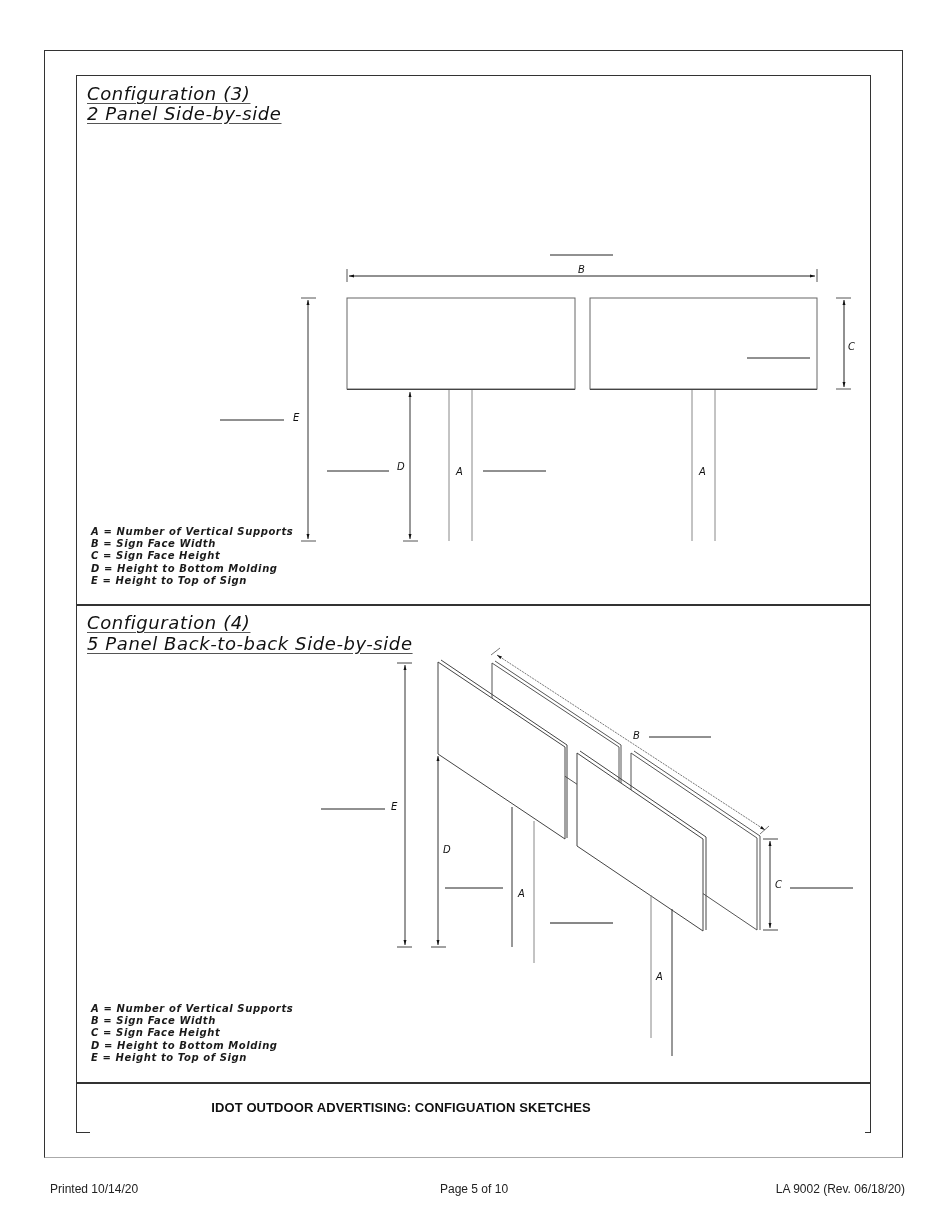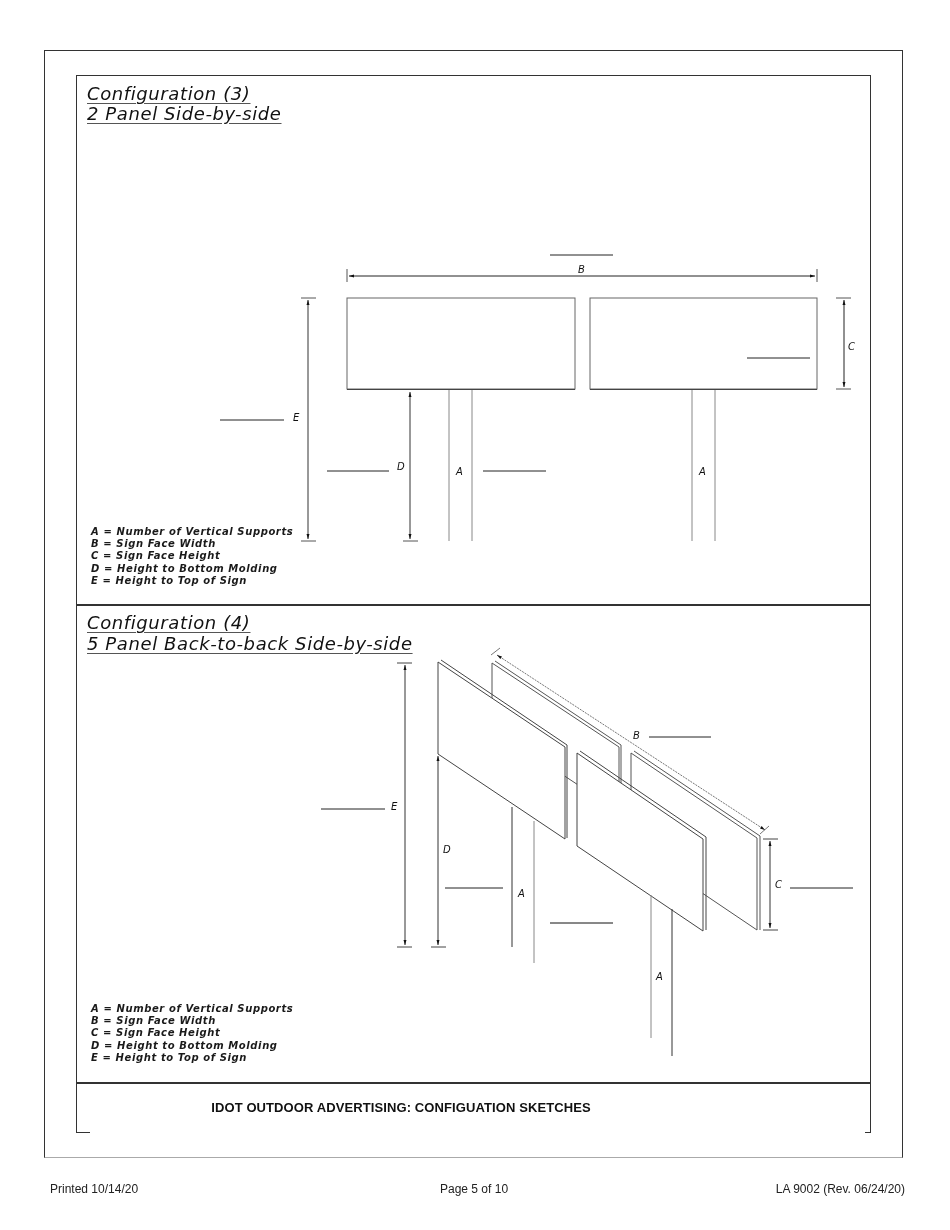--- a/index.html
+++ b/index.html
@@ -149,13 +149,13 @@
   <text class="dim-label" x="391" y="810">E</text>
   <text class="dim-label" x="443" y="853">D</text>
   <text class="dim-label" x="518" y="897">A</text>
   <text class="dim-label" x="656" y="980">A</text>
 </svg>
 
 <div class="footer-title">IDOT OUTDOOR ADVERTISING: CONFIGUATION SKETCHES</div>
 
 <div class="page-footer" style="left:50px">Printed 10/14/20</div>
 <div class="page-footer" style="left:440px">Page 5 of 10</div>
-<div class="page-footer" style="right:45px">LA 9002 (Rev. 06/24/20)</div>
+<div class="page-footer" style="right:45px">LA 9002 (Rev. 06/18/20)</div>
 
 </body></html>

